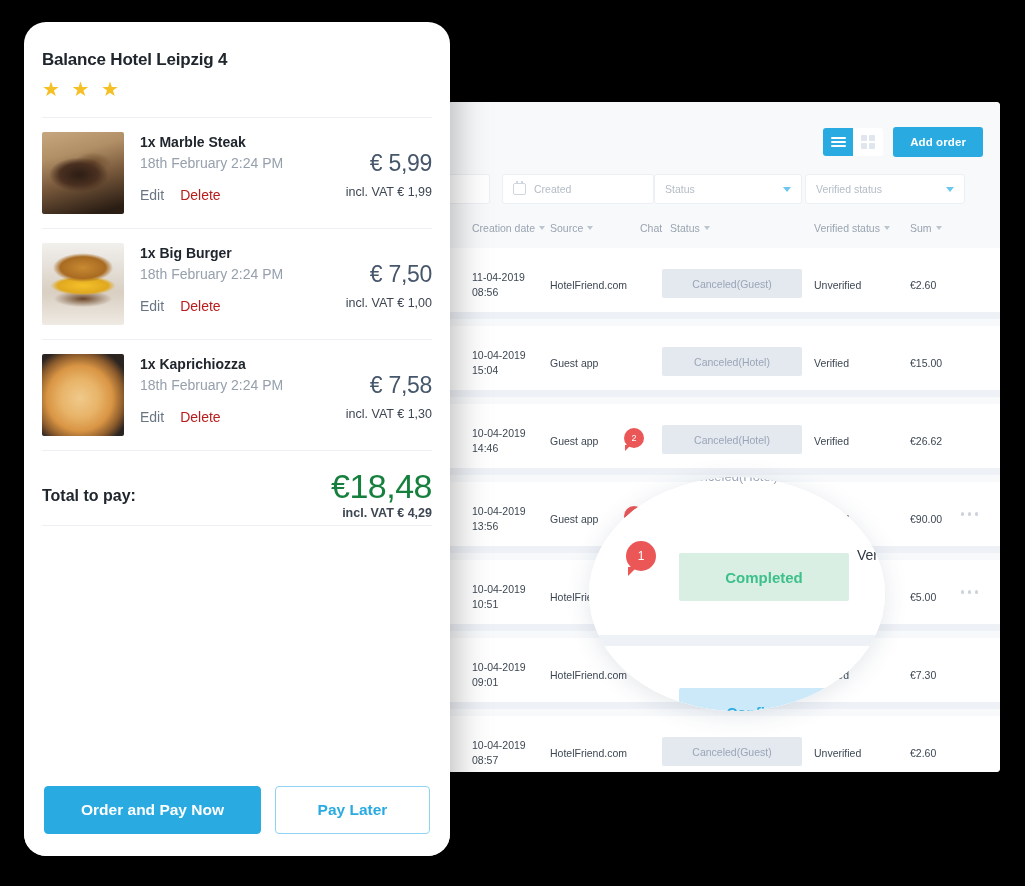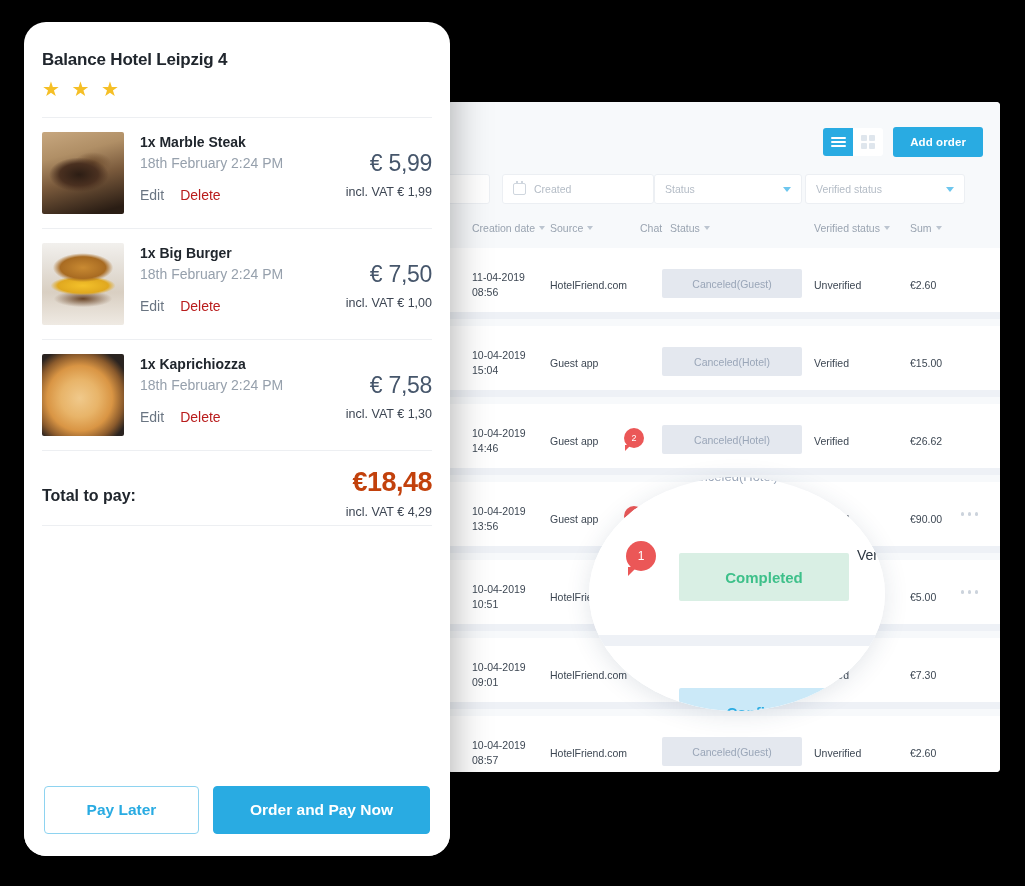--- a/index.html
+++ b/index.html
@@ -231,22 +231,22 @@
   .item-vat { font-size: 12.5px; color: #3d4653; margin-top: 8px; }
 
   .total-row {
     position: relative;
     border-top: 1px solid #edeff2;
     border-bottom: 1px solid #edeff2;
     padding: 22px 0 20px 0;
   }
   .total-label { font-size: 16px; font-weight: bold; color: #20262d; padding-top: 14px;}
   .total-price-wrap { position: absolute; right: 0; top: 16px; text-align: right; }
-  .total-price { font-size: 27px; color: #c2410c; font-weight: bold; letter-spacing: -.5px; }
-  .total-vat { font-size: 12.5px; color: #3d4653; margin-top: 7px; }
+  .total-price { font-size: 34px; color: #15803d; font-weight: normal; letter-spacing: -.5px; }
+  .total-vat { font-size: 12.5px; color: #3d4653; margin-top: 0; font-weight: bold; }
 
   .phone-footer {
     position: absolute; left: 0; right: 0; bottom: 0;
     padding: 18px 20px 22px 20px;
     display: flex; gap: 14px;
     background: #fff;
   }
   .btn {
     height: 48px; border-radius: 4px;
     font-size: 15.5px; font-weight: bold;
@@ -450,18 +450,18 @@
       <div class="total-row">
         <div class="total-label">Total to pay:</div>
         <div class="total-price-wrap">
           <div class="total-price">€18,48</div>
           <div class="total-vat">incl. VAT € 4,29</div>
         </div>
       </div>
     </div>
 
     <div class="phone-footer">
+      <div class="btn btn-pay">Order and Pay Now</div>
       <div class="btn btn-later">Pay Later</div>
-      <div class="btn btn-pay">Order and Pay Now</div>
     </div>
   </div>
 
 </div>
 
 </body></html>

